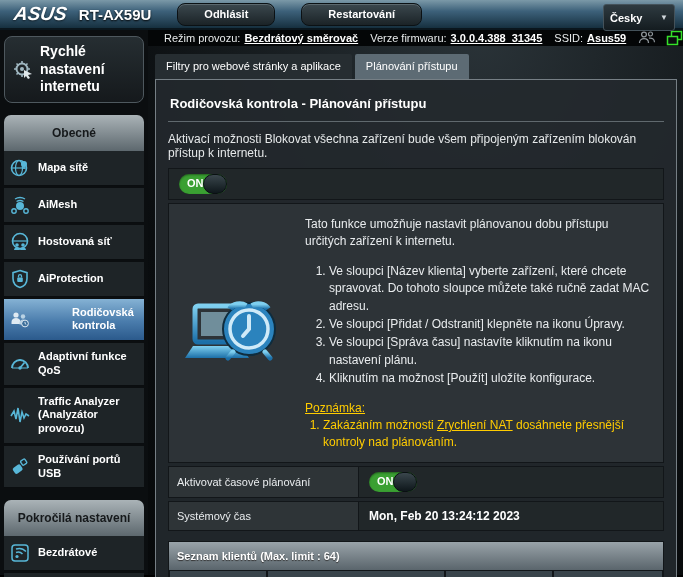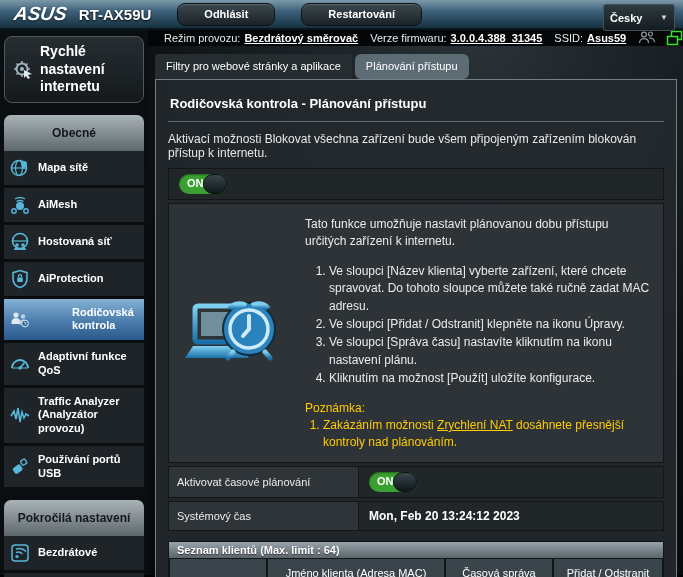--- a/index.html
+++ b/index.html
@@ -69,21 +69,21 @@
   .sb-label { color:#e8ebec; }
   .sb-value { font-weight:bold; text-decoration:underline; color:#fff; margin-right:8px; cursor:pointer; }
   .sb-icons { margin-left:auto; display:flex; align-items:center; gap:10px; }
   .sb-icons svg { display:block; cursor:pointer; }
 
   .tabs { display:flex; gap:3px; margin:8px 0 0 7px; }
   .tab {
     padding:6px 11px 7px; font-size:11px; color:#fff; cursor:pointer;
     background:#262d31; border-radius:2px 2px 0 0;
   }
-  .tab.active { background:#5d6b74;border-radius:6px; }
+  .tab.active { background:#5d6b74; }
 
   .panel {
     margin:0 6px 0 7px; background:#24292dE6; border:1px solid #767f85;
     padding:10px 12px 12px;
   }
   .page-title { font-size:13px; font-weight:bold; color:#fff; padding:6px 2px 10px; }
   .title-sep { border:none; border-top:1px solid #60696e; margin-bottom:10px; }
   .intro { font-size:12px; color:#e6e9ea; margin-bottom:8px; }
 
   .row-table { display:flex; border:1px solid #121619; margin-bottom:3px; }
@@ -99,27 +99,27 @@
   .toggle-on-text { position:absolute; left:8px; top:3px; font-size:11px; font-weight:bold; color:#fff; }
   .toggle-knob { position:absolute; right:0; top:0; width:24px; height:20px; border-radius:10px;
     background:linear-gradient(180deg,#3a464c 0%,#0e171b 100%); border:1px solid #0a0f12; }
 
   .info-box { display:flex; gap:10px; background:#2d3337; border:1px solid #121619;
     padding:12px 10px 10px 6px; margin-bottom:3px; }
   .info-icon { width:120px; flex:none; display:flex; align-items:center; justify-content:center; }
   .info-text { flex:1; font-size:12px; color:#e9ecee; line-height:1.45; }
   .info-steps { margin:12px 0 0 24px; }
   .info-steps li { margin-bottom:1px; }
-  .note-label { color:#ffcc00; margin-top:12px; }
+  .note-label { color:#ffcc00; margin-top:12px;text-decoration:underline; }
   .note-list { margin:0 0 0 18px; color:#ffcc00; }
   .note-link { color:#ffcc00; text-decoration:underline; cursor:pointer; }
 
   
   .client-table { border:1px solid #121619; margin-top:10px; }
-  .ct-caption { height:16px; display:flex; align-items:center; padding:0 8px;
+  .ct-caption { height:28px; display:flex; align-items:center; padding:0 8px;
     background:linear-gradient(180deg,#99a3a9 0%,#5a656c 100%);
     font-size:11px; font-weight:bold; color:#fff; text-shadow:0 1px 1px #333; }
   .ct-row { display:flex; }
   .ct-hdr .ct-cell { background:#39444b; font-size:11px; color:#fff; }
   .ct-cell { display:flex; align-items:center; justify-content:center; padding:5px 4px;
     border:1px solid #121619; min-height:30px; }
   .c-sel { width:98px; flex:none; }
   .c-name { flex:1; }
   .c-time { width:108px; flex:none; }
   .c-add { width:110px; flex:none; }

